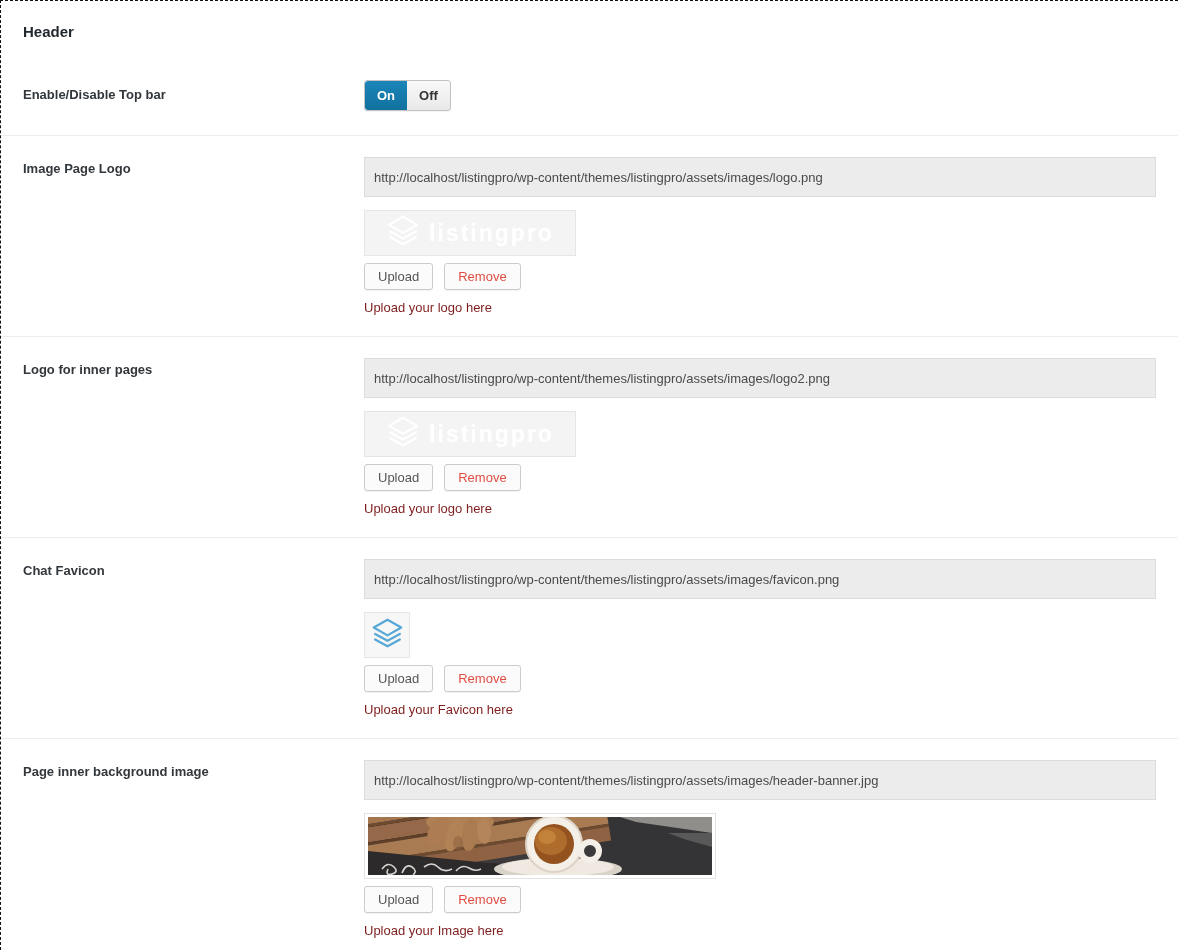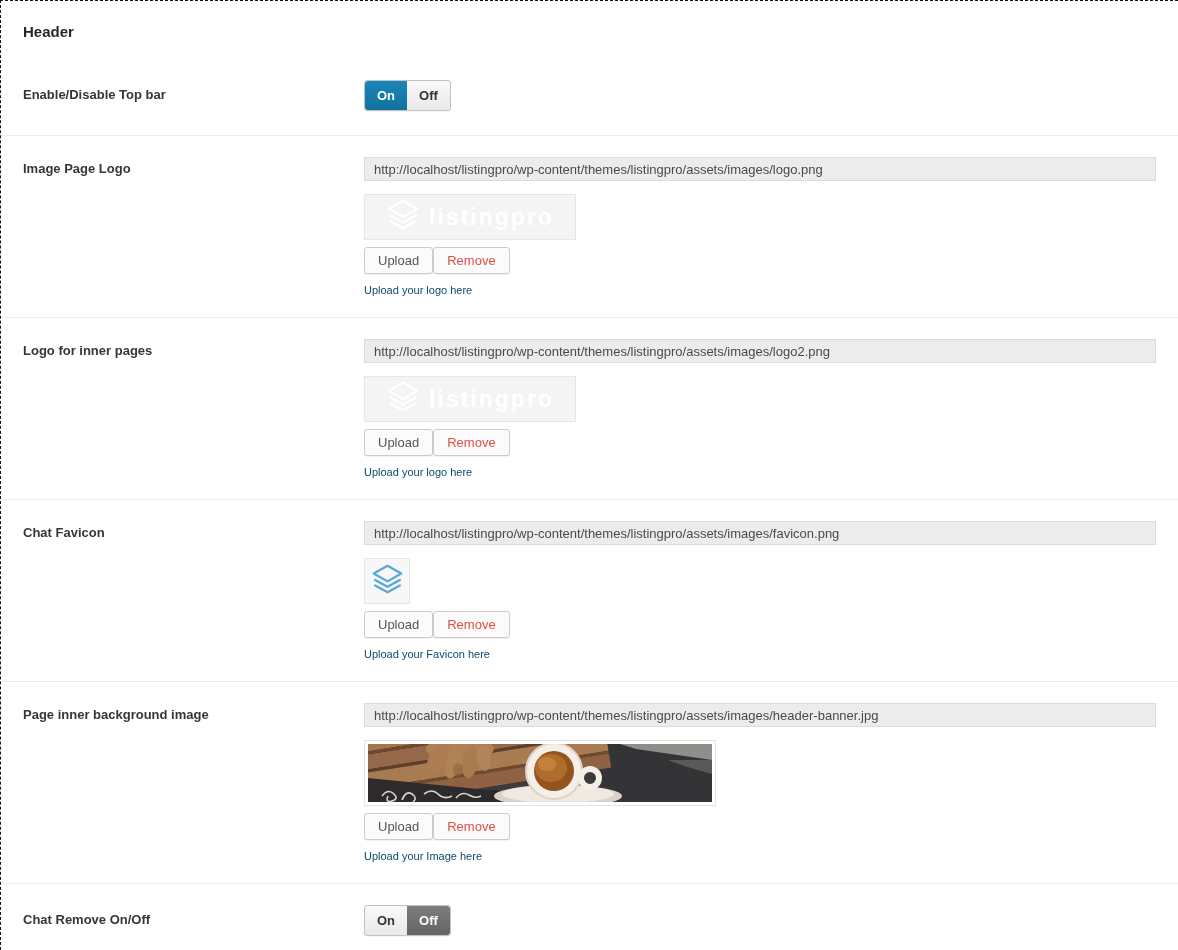--- a/index.html
+++ b/index.html
@@ -31,21 +31,21 @@
   .field-label {
     flex: 0 0 341px;
     font-size: 13px; font-weight: 700; color: #32373c;
     padding-top: 4px;
   }
   .row.toggle-row .field-label { padding-top: 7px; }
   .control { flex: 1 1 auto; min-width: 0; }
 
   
   .url-input {
-    width: 100%; height: 24px;
+    width: 100%; height: 40px;
     background: #ececec;
     border: 1px solid #dcdcdc;
     color: #4a4a4a;
     font-family: inherit; font-size: 13px;
     padding: 2px 9px;
     outline: none;
   }
 
   
   .preview-logo {
@@ -72,31 +72,31 @@
   .preview-banner {
     width: 352px; height: 66px;
     margin-top: 13px;
     background: #fff;
     border: 1px solid #e2e2e2;
     padding: 3px;
   }
   .preview-banner svg { display: block; }
 
   
-  .btn-row { margin-top: 7px; display: flex; }
+  .btn-row { margin-top: 7px; display: flex; gap: 11px; }
   .btn {
     font-family: inherit; font-size: 13px; color: #555;
     background: #fbfbfb;
     border: 1px solid #ccc; border-radius: 3px;
     height: 27px; padding: 4px 13px;
     box-shadow: 0 1px 0 rgba(0,0,0,.05);
     cursor: pointer;
   }
   .btn-remove { color: #e14d43; }
-  .helper { margin-top: 10px; font-size: 11px; color: #0c4a6e; }
+  .helper { margin-top: 10px; font-size: 13px; color: #7f1d1d; }
 
   
   .toggle {
     display: inline-flex;
     border: 1px solid #c2c2c2; border-radius: 3px;
     overflow: hidden;
     background: linear-gradient(#f9f9f9, #e9e9e9);
     box-shadow: 0 1px 0 rgba(0,0,0,.04);
   }
   .toggle .seg {

